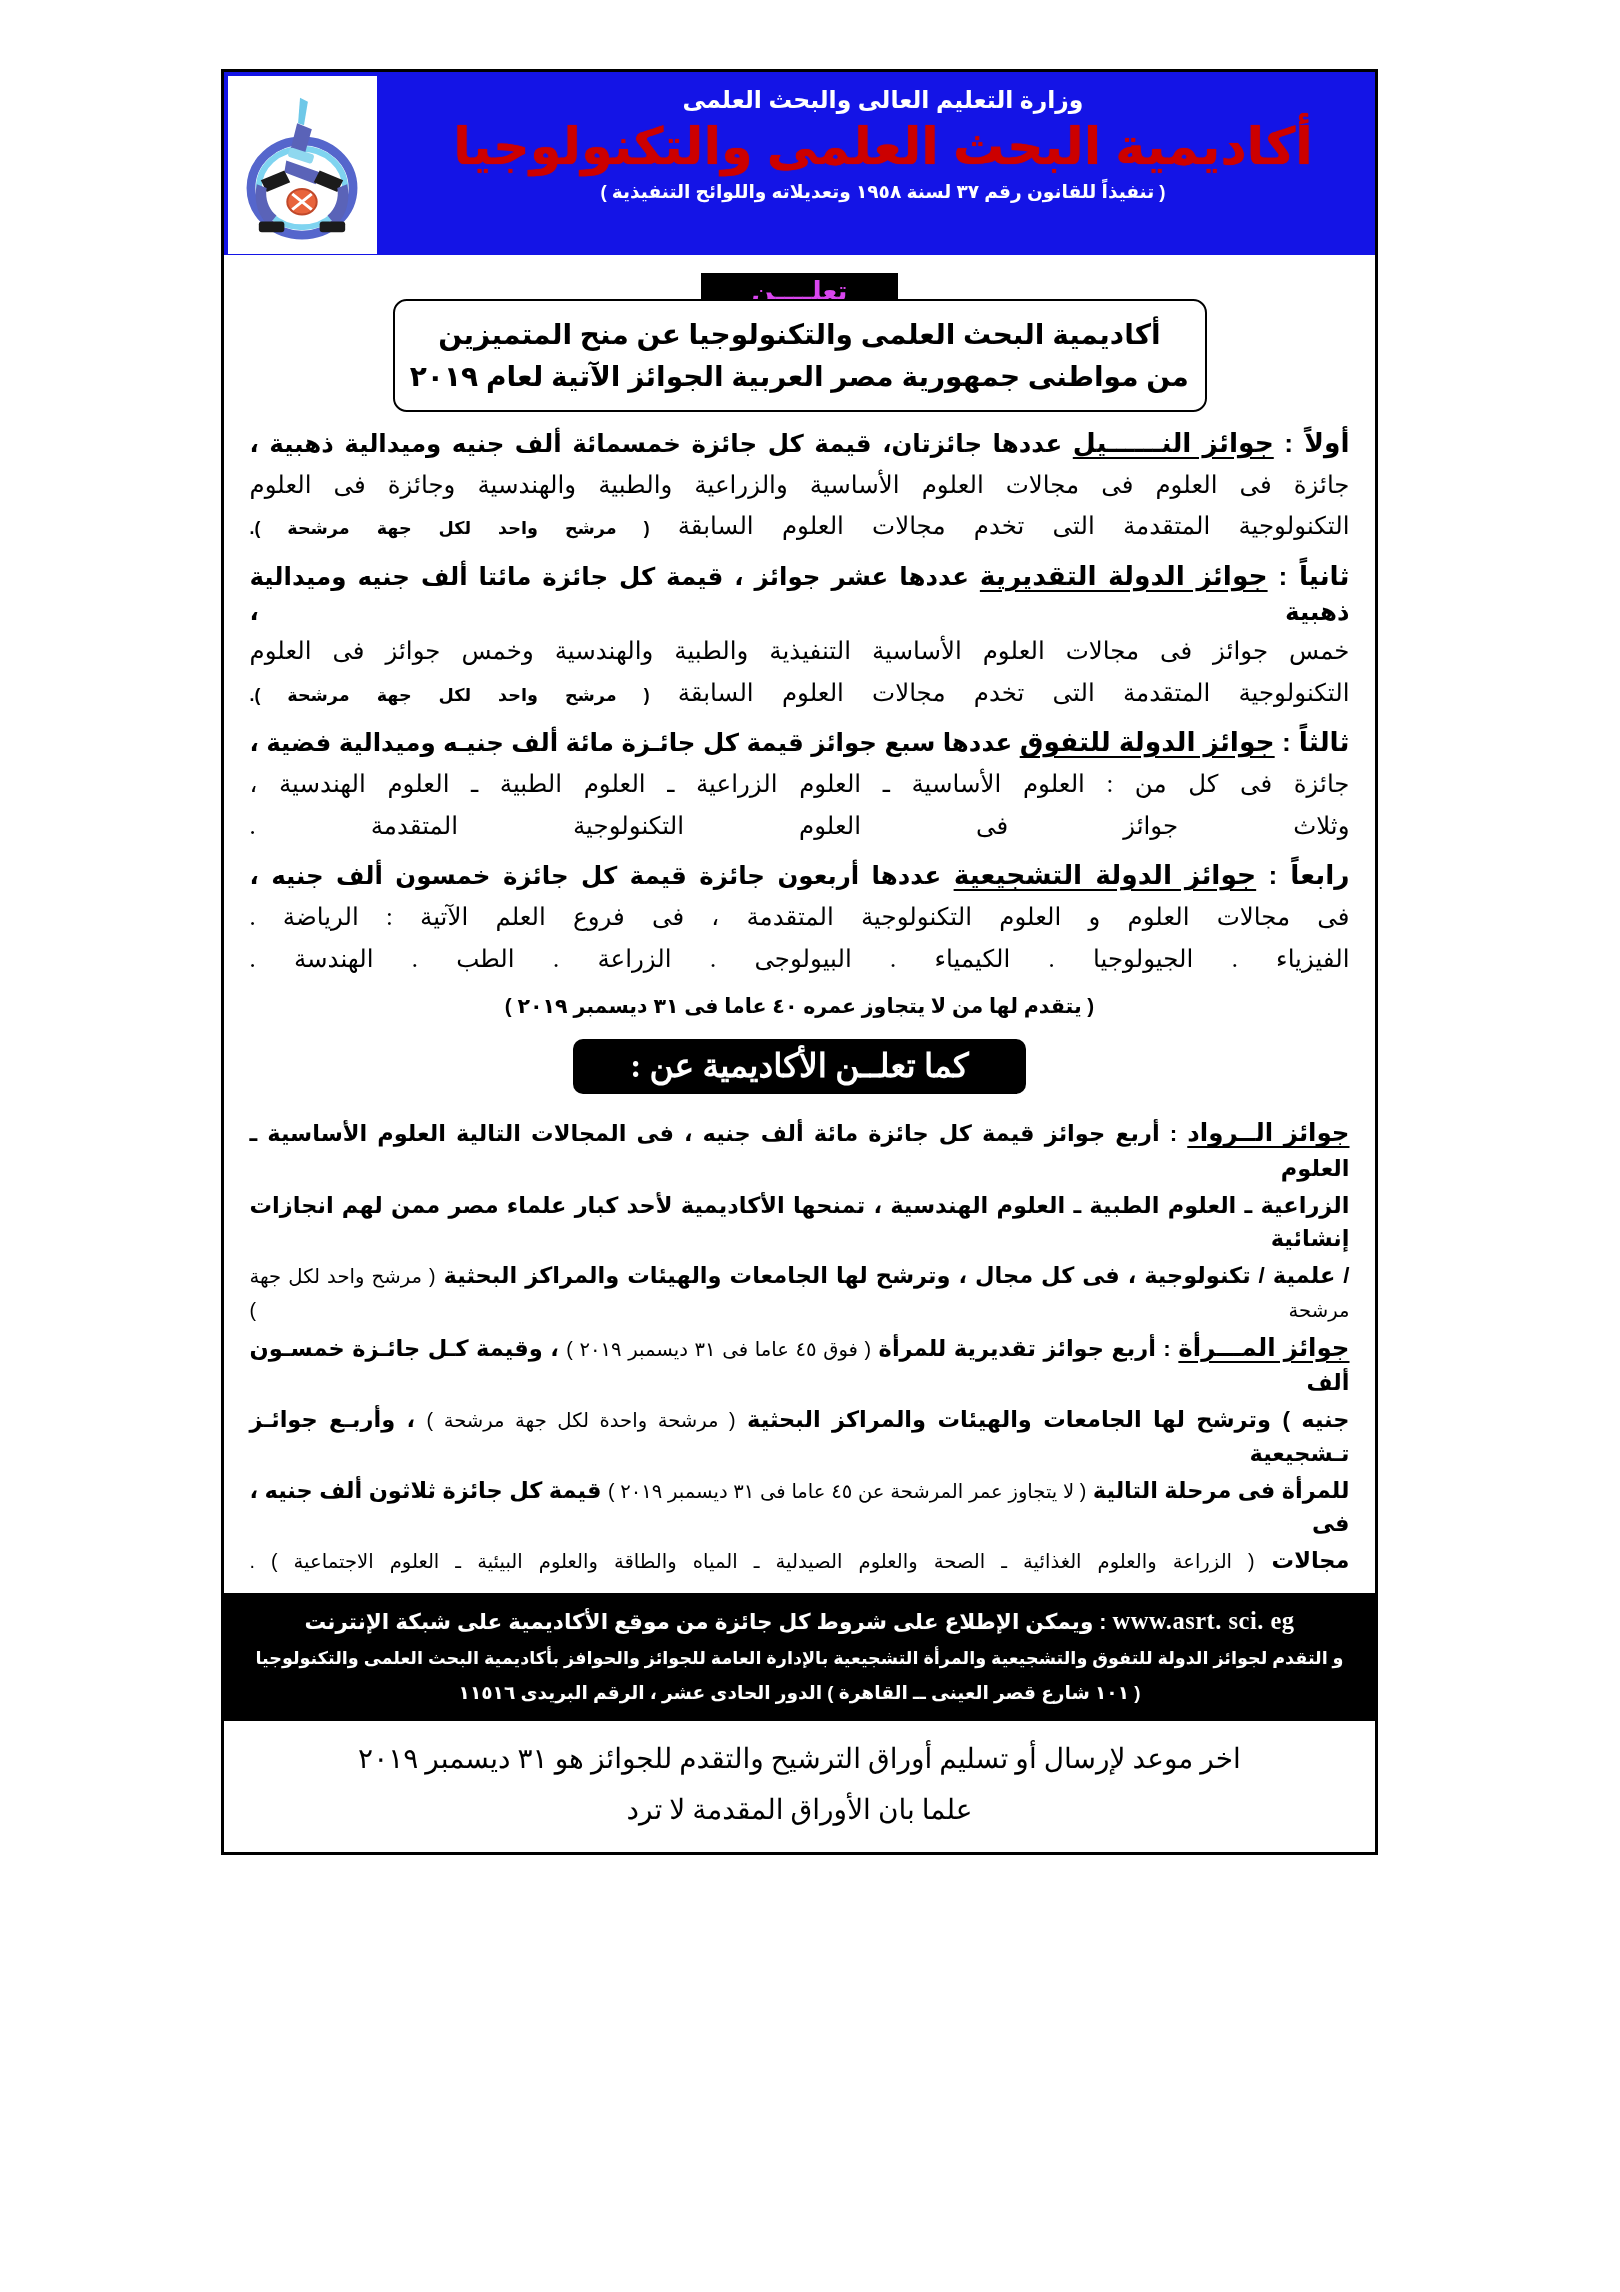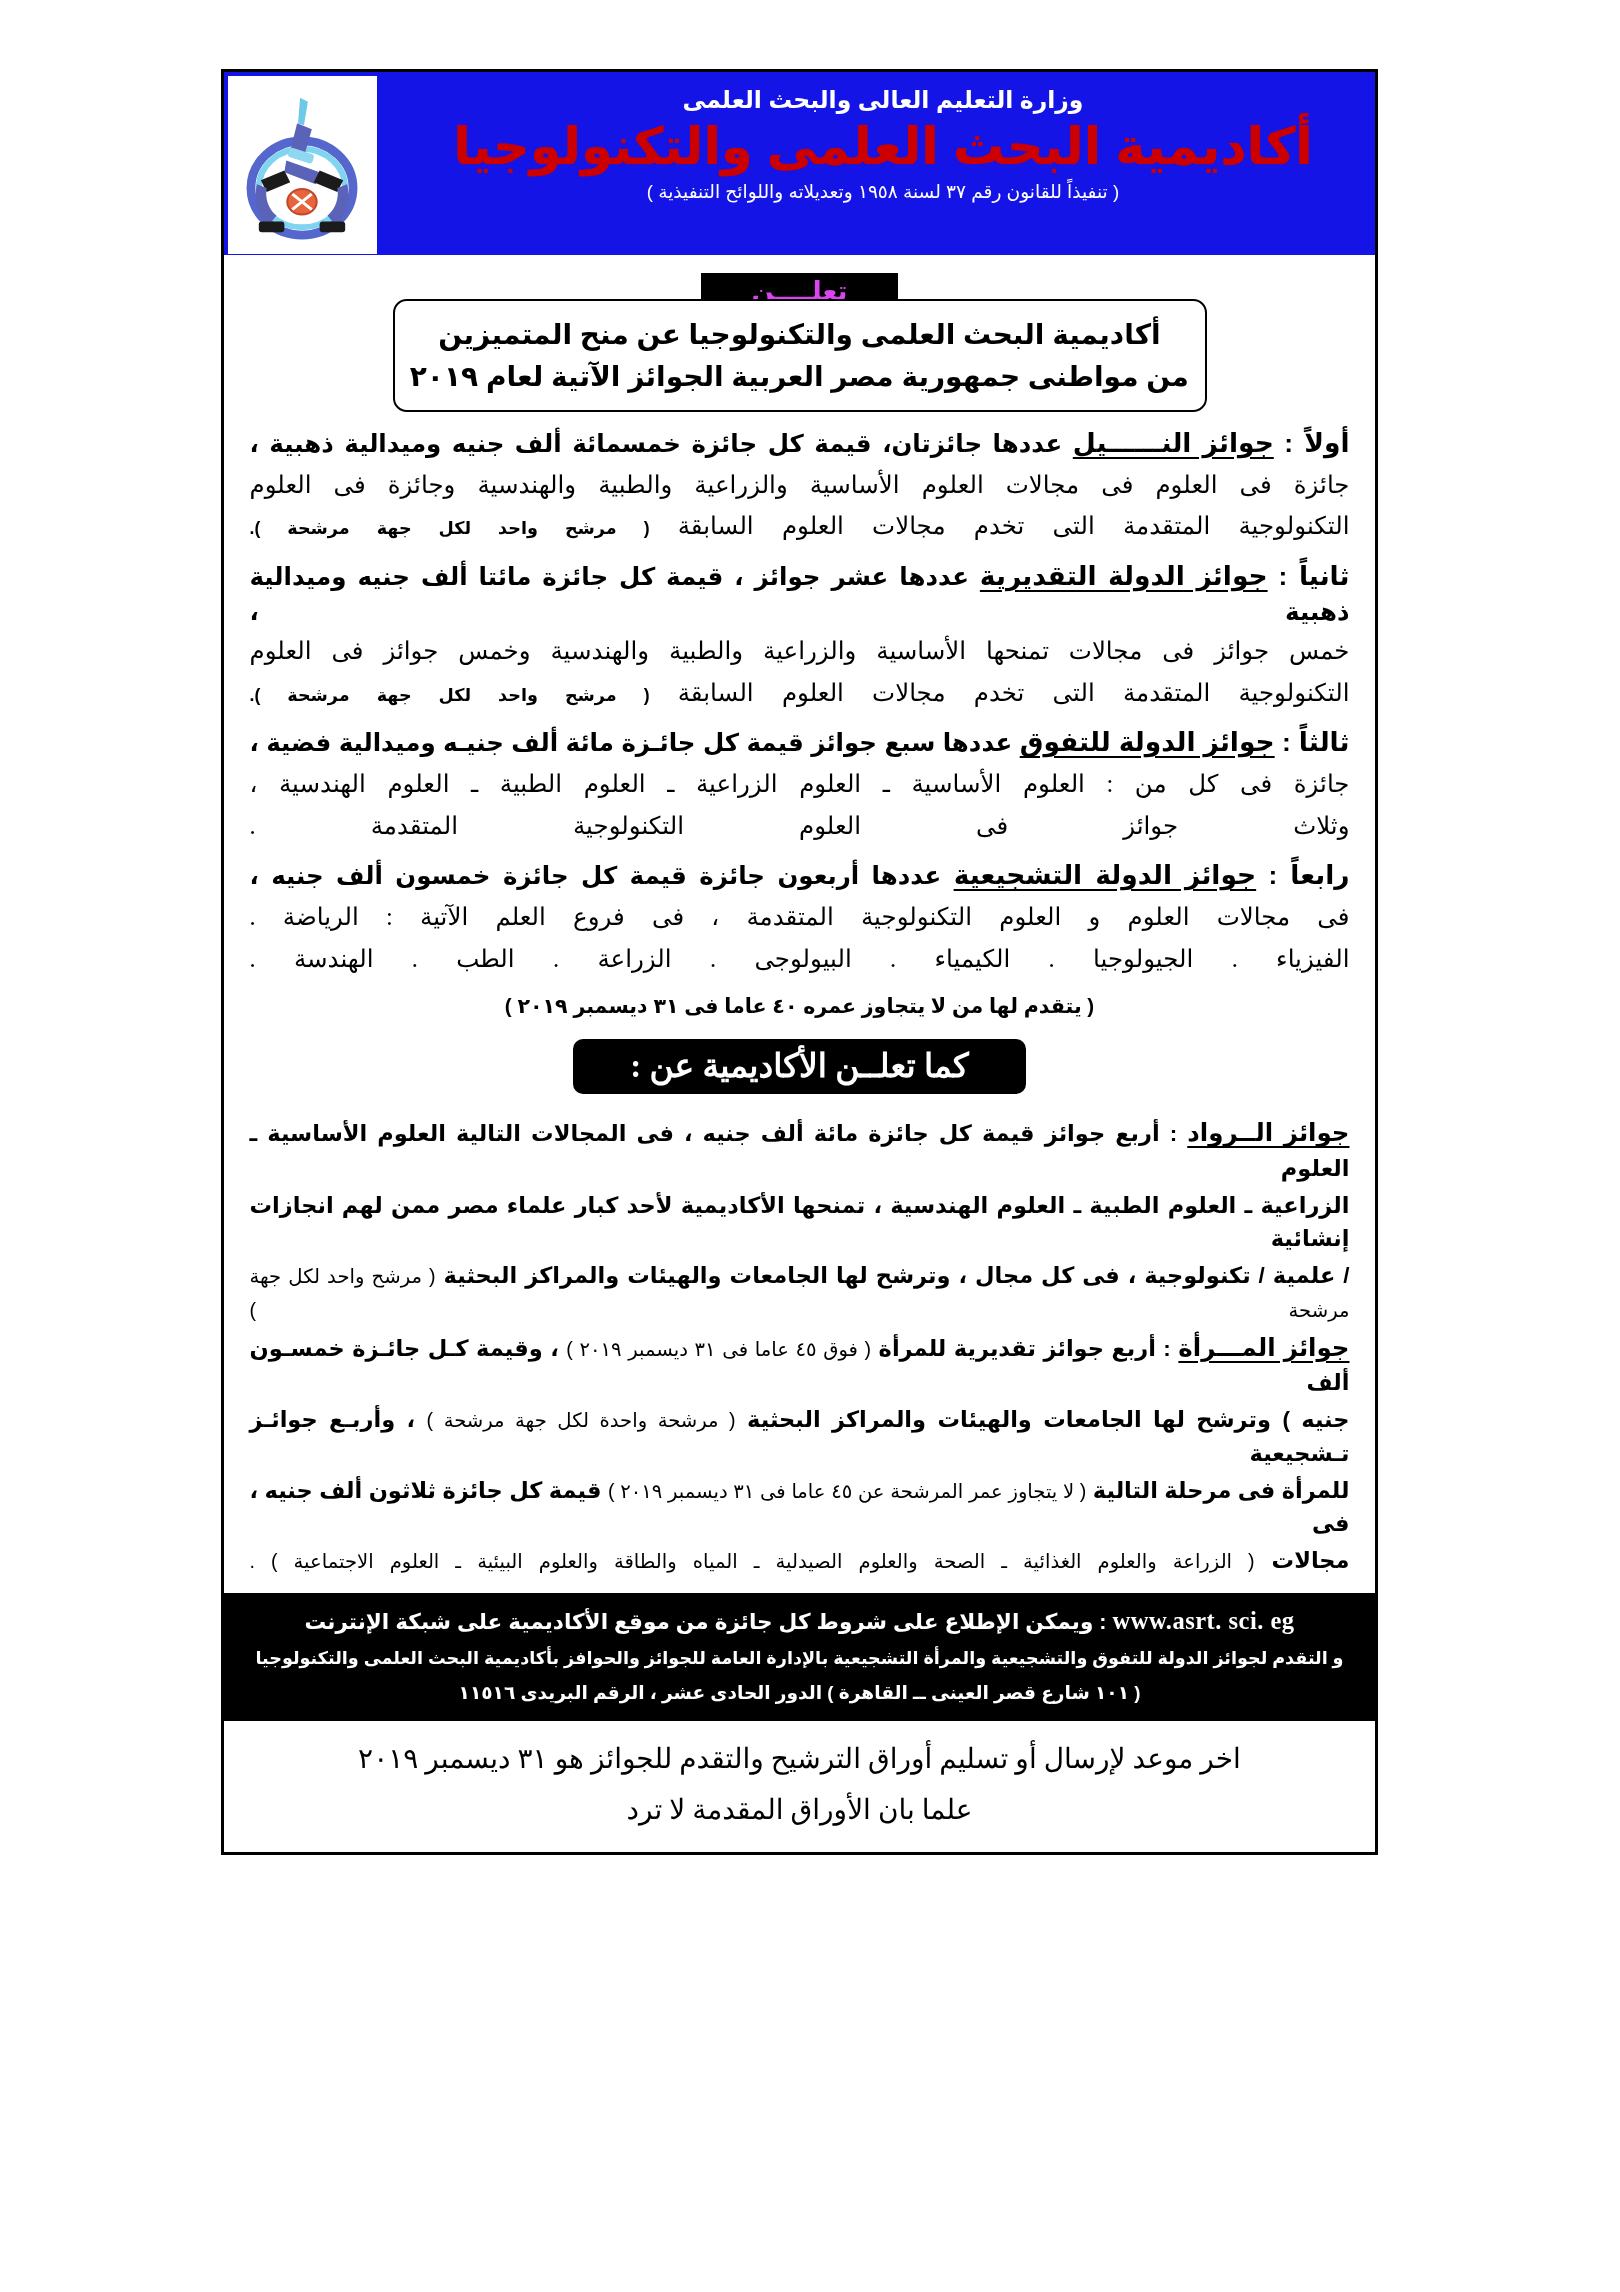--- a/index.html
+++ b/index.html
@@ -62,21 +62,21 @@
     font-size:51px;
     font-weight:bold;
     line-height:1.12;
     font-family:"Liberation Sans","DejaVu Sans",sans-serif;
     padding-top:3.9px;
     text-shadow:0 0 1px #cc0000;
   }
   .law-line{
     color:#ffffff;
     font-size:18.6px;
-    font-weight:normal;
+    font-weight:bold;
     font-family:"Liberation Sans","DejaVu Sans",sans-serif;
     padding-top:5.9px;
   }
 
   
   .body-frame{
     border:3.9px solid #000;
     border-top:none;
     padding:7.8px 25.5px 0 25.5px;
     box-sizing:border-box;
@@ -295,21 +295,21 @@
           <span class="small-note">( مرشح واحد لكل جهة مرشحة ).</span>
         </div>
       </div>
 
       <div class="sec">
         <div class="first-line">
           <span class="ordinal">ثانياً :</span>
           <span class="award-name">جوائز الدولة التقديرية</span>
           <span>عددها عشر جوائز ، قيمة كل جائزة مائتا ألف جنيه وميدالية ذهبية ،</span>
         </div>
-        <div class="body-line">خمس جوائز فى مجالات تمنحها الأساسية والزراعية والطبية والهندسية وخمس جوائز فى العلوم</div>
+        <div class="body-line">خمس جوائز فى مجالات العلوم الأساسية التنفيذية والطبية والهندسية وخمس جوائز فى العلوم</div>
         <div class="body-line last">
           <span>التكنولوجية المتقدمة التى تخدم مجالات العلوم السابقة</span>
           <span class="small-note">( مرشح واحد لكل جهة مرشحة ).</span>
         </div>
       </div>
 
       <div class="sec">
         <div class="first-line">
           <span class="ordinal">ثالثاً :</span>
           <span class="award-name">جوائز الدولة للتفوق</span>

